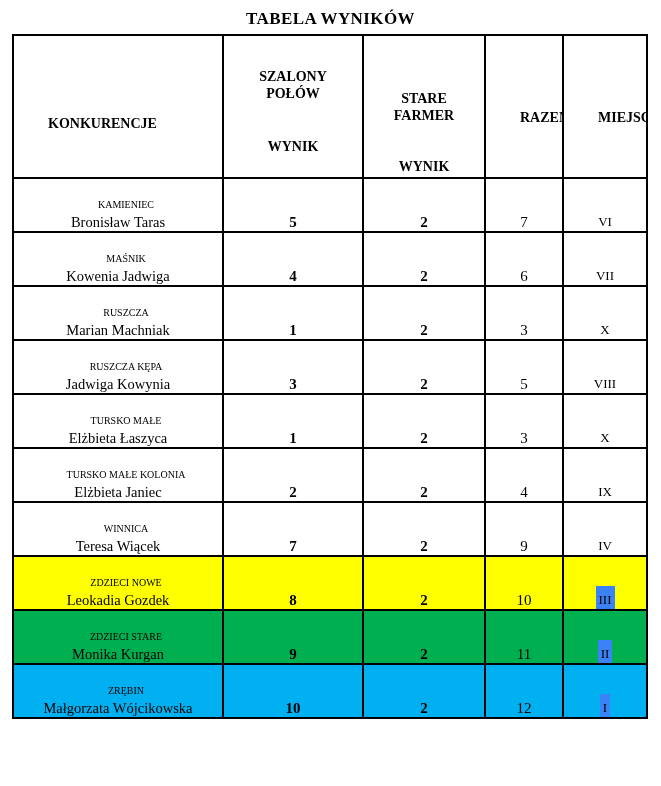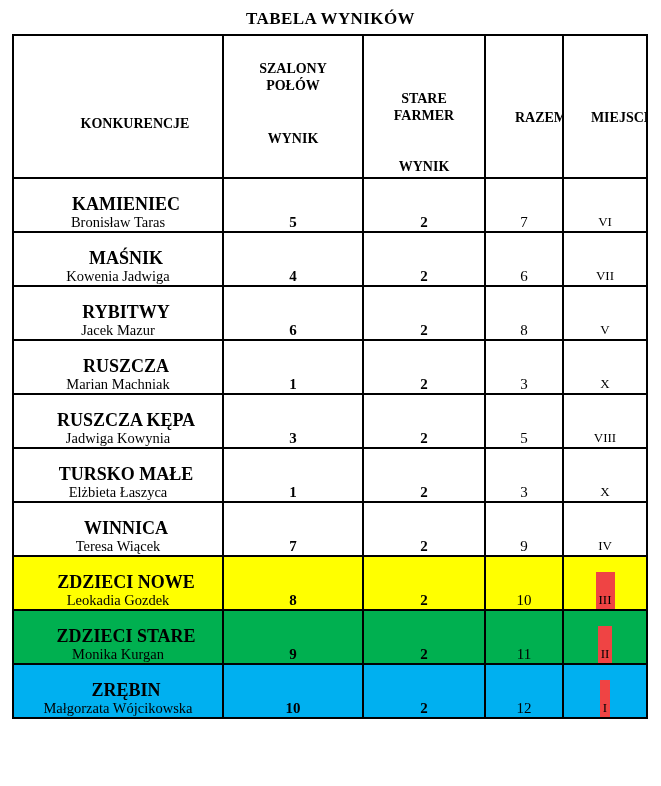--- a/index.html
+++ b/index.html
@@ -36,62 +36,62 @@
     height: 141px;
     font-weight: bold;
     font-size: 14px;
     vertical-align: top;
     text-align: center;
   }
   .hdr-center {
     display: flex;
     height: 100%;
     align-items: center;
-    justify-content: center;
+    justify-content: flex-start;
     padding-left: 34px;
   }
   .hdr-center.low > span { margin-top: 22px; }
   .hdr-konk > span { margin-top: 34px; }
   .hdr-stack {
     display: flex;
     flex-direction: column;
     align-items: center;
     height: 100%;
     box-sizing: border-box;
     line-height: 17px;
   }
-  .hdr-stack.c2 { padding-top: 24px; }
+  .hdr-stack.c2 { padding-top: 32px; }
   .hdr-stack.c2 .sub { margin-top: 36px; }
   .hdr-stack.c3 { padding-top: 54px; }
   .hdr-stack.c3 .sub { margin-top: 34px; }
   
   tbody td {
     height: 52px;
     vertical-align: bottom;
     text-align: center;
     padding-bottom: 3px;
   }
   .team {
-    font-weight: bold;
-    font-size: 18px;
+    font-weight: normal;
+    font-size: 10px;
     line-height: 17px;
     margin-left: 16px;
   }
   .person {
     font-size: 14.5px;
     line-height: 18px;
   }
   .num {
     font-size: 15px;
   }
   .bold { font-weight: bold; }
   .rank { display: inline-block; font-size: 13px; line-height: 18px; }
   .rank.hl {
-    background: #ef4444;
-    padding: 19px 3px 0 3px;
+    background: #3b82f6;
+    padding: 5px 3px 0 3px;
   }
 </style>
 </head>
 <body>
 
 <div class="page-title">TABELA WYNIKÓW</div>
 
 <table class="results">
   <colgroup>
     <col style="width:210px">
@@ -153,32 +153,20 @@
       <div class="person">Kowenia Jadwiga</div>
     </td>
     <td class="num bold">4</td>
     <td class="num bold">2</td>
     <td class="num">6</td>
     <td>
       <span class="rank">VII</span>
     </td>
   </tr>
 
-  <tr>
-    <td>
-      <div class="team">RYBITWY</div>
-      <div class="person">Jacek Mazur</div>
-    </td>
-    <td class="num bold">6</td>
-    <td class="num bold">2</td>
-    <td class="num">8</td>
-    <td>
-      <span class="rank">V</span>
-    </td>
-  </tr>
 
   <tr>
     <td>
       <div class="team">RUSZCZA</div>
       <div class="person">Marian Machniak</div>
     </td>
     <td class="num bold">1</td>
     <td class="num bold">2</td>
     <td class="num">3</td>
     <td>
@@ -205,20 +193,32 @@
       <div class="person">Elżbieta Łaszyca</div>
     </td>
     <td class="num bold">1</td>
     <td class="num bold">2</td>
     <td class="num">3</td>
     <td>
       <span class="rank">X</span>
     </td>
   </tr>
 
+  <tr>
+    <td>
+      <div class="team">TURSKO MAŁE KOLONIA</div>
+      <div class="person">Elżbieta Janiec</div>
+    </td>
+    <td class="num bold">2</td>
+    <td class="num bold">2</td>
+    <td class="num">4</td>
+    <td>
+      <span class="rank">IX</span>
+    </td>
+  </tr>
 
   <tr>
     <td>
       <div class="team">WINNICA</div>
       <div class="person">Teresa Wiącek</div>
     </td>
     <td class="num bold">7</td>
     <td class="num bold">2</td>
     <td class="num">9</td>
     <td>

